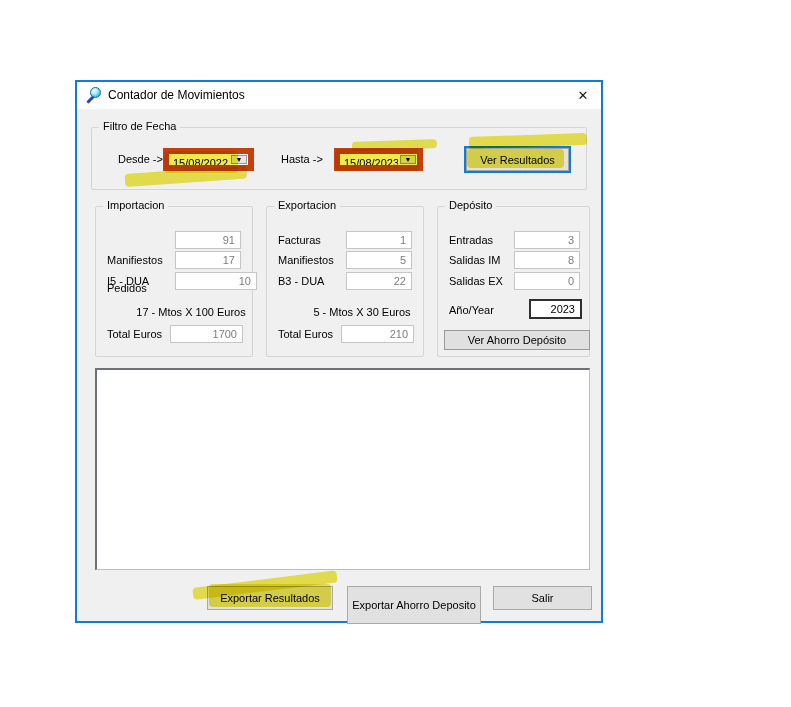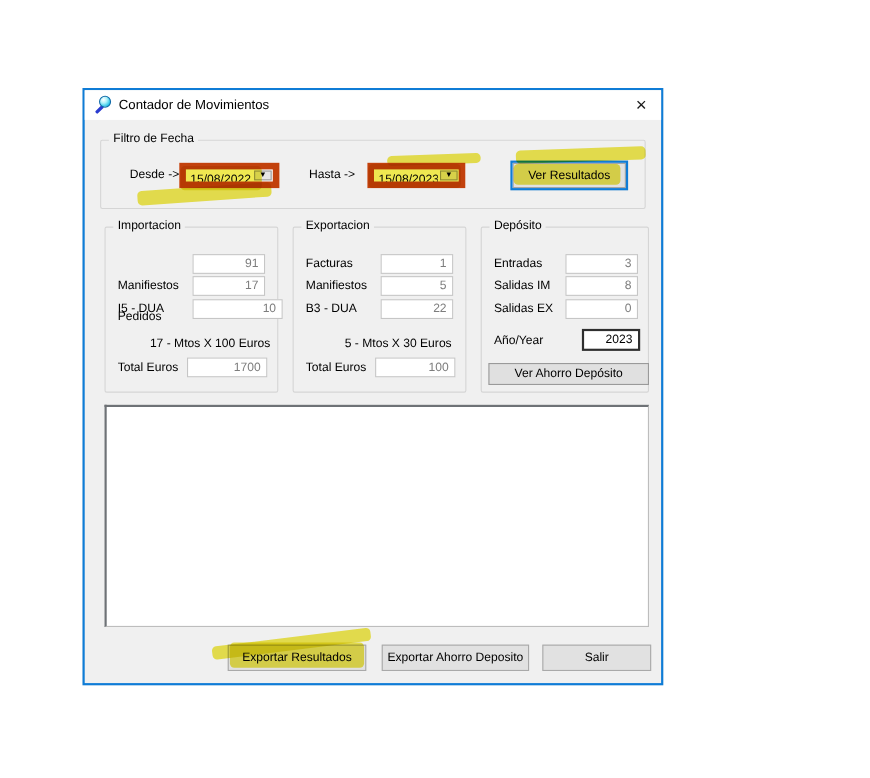--- a/index.html
+++ b/index.html
@@ -133,40 +133,40 @@
     <div class="group" style="left:189px;top:124px;width:158px;height:151px;">
       <span class="legend">Exportacion</span>
       <span class="lbl" style="left:11px;top:24px;">Facturas</span>
       <span class="field" style="left:79px;top:24px;width:66px;">1</span>
       <span class="lbl" style="left:11px;top:44px;">Manifiestos</span>
       <span class="field" style="left:79px;top:44px;width:66px;">5</span>
       <span class="lbl" style="left:11px;top:65px;">B3 - DUA</span>
       <span class="field" style="left:79px;top:65px;width:66px;">22</span>
       <span class="lbl" style="left:0;top:96px;width:100%;text-align:center;padding-left:34px;box-sizing:border-box;">5 - Mtos X 30 Euros</span>
       <span class="lbl" style="left:11px;top:118px;">Total Euros</span>
-      <span class="field" style="left:74px;top:118px;width:73px;">100</span>
+      <span class="field" style="left:74px;top:118px;width:73px;">210</span>
     </div>
 
     <div class="group" style="left:360px;top:124px;width:153px;height:151px;">
       <span class="legend">Depósito</span>
       <span class="lbl" style="left:11px;top:24px;">Entradas</span>
       <span class="field" style="left:76px;top:24px;width:66px;">3</span>
       <span class="lbl" style="left:11px;top:44px;">Salidas IM</span>
       <span class="field" style="left:76px;top:44px;width:66px;">8</span>
       <span class="lbl" style="left:11px;top:65px;">Salidas EX</span>
       <span class="field" style="left:76px;top:65px;width:66px;">0</span>
       <span class="lbl" style="left:11px;top:94px;">Año/Year</span>
       <span class="field enabled" style="left:91px;top:92px;width:53px;">2023</span>
       <button class="btn" style="left:6px;top:123px;width:146px;height:20px;border-color:#9a9a9a;background:#e0e0e0;">Ver Ahorro Depósito</button>
     </div>
 
     <div class="listbox" style="left:18px;top:286px;width:495px;height:202px;"></div>
 
     <button class="btn" style="left:130px;top:504px;width:126px;height:24px;">Exportar Resultados</button>
-    <button class="btn" style="left:270px;top:504px;width:134px;height:24px;">Exportar Ahorro Deposito</button>
+    <button class="btn" style="left:270px;top:504px;width:134px;height:38px;">Exportar Ahorro Deposito</button>
     <button class="btn" style="left:416px;top:504px;width:99px;height:24px;">Salir</button>
 
     <div class="hl" style="left:87px;top:69px;width:74px;height:22px;"></div>
     <div class="hl" style="left:48px;top:92px;width:122px;height:13px;transform:rotate(-4deg);transform-origin:left center;"></div>
     <div class="hl" style="left:258px;top:67px;width:84px;height:22px;"></div>
     <div class="hl" style="left:275px;top:60px;width:85px;height:9px;transform:rotate(-2deg);transform-origin:left center;"></div>
     <div class="hl" style="left:392px;top:55px;width:118px;height:12px;transform:rotate(-2deg);transform-origin:left center;"></div>
     <div class="hl" style="left:390px;top:67px;width:97px;height:19px;"></div>
     <div class="hl" style="left:116px;top:506px;width:145px;height:12px;transform:rotate(-7deg);transform-origin:left center;"></div>
     <div class="hl" style="left:132px;top:502px;width:122px;height:23px;"></div>

